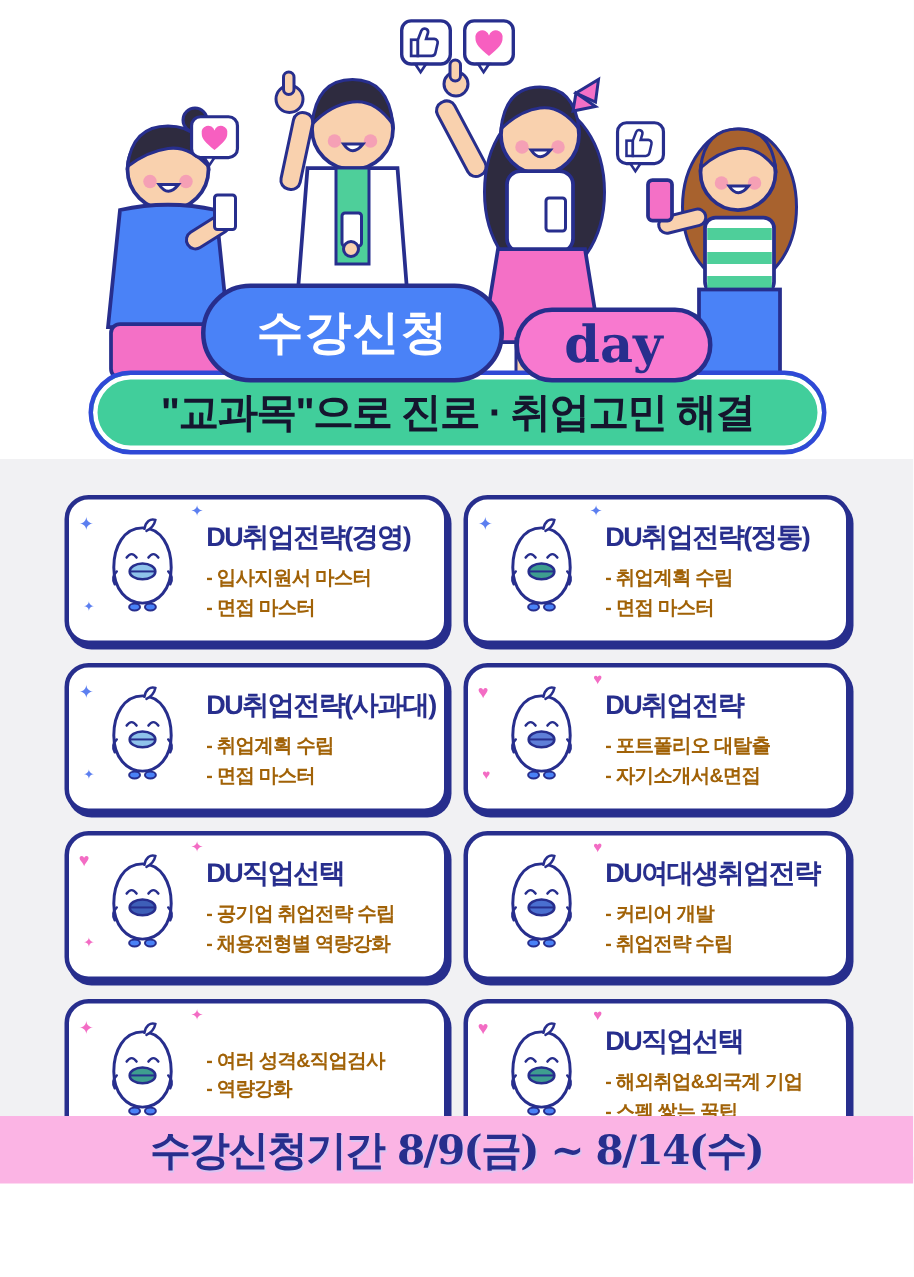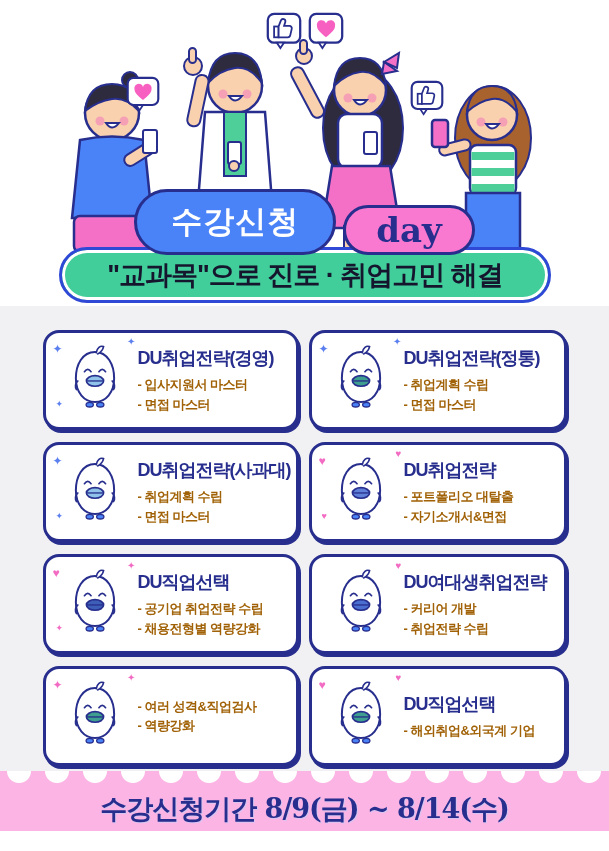--- a/index.html
+++ b/index.html
@@ -54,21 +54,21 @@
   .card-item  { color:#a16207; font-size:13px; font-weight:600; letter-spacing:-0.5px; line-height:1.5; white-space:nowrap; }
 
   
   .wave {
     position:absolute; top:771px; left:0; width:609px; height:15px;
     background-color:#fbb4e4;
     background-image:radial-gradient(circle at 19px 0px, #ffffff 0 11.5px, rgba(255,255,255,0) 12.5px);
     background-size:38px 15px; background-repeat:repeat-x;
   }
   .footer-band {
-    position:absolute; top:786px; left:0; width:609px; height:45px;
+    position:absolute; top:744px; left:0; width:609px; height:45px;
     background:#fbb4e4; display:flex; align-items:center; justify-content:center;
   }
   .footer-text {
     color:#272e8d; font-family:"DejaVu Serif", serif; font-size:27px; font-weight:bold; letter-spacing:-1px;
     text-shadow:1px 1px 0 #d9c4f2;
   }
 </style>
 </head>
 <body>
 
@@ -300,20 +300,21 @@
         <div class="duck-wrap">
           <svg class="duck" style="--beak:#3e9e8f">
               <use href="#duck"></use>
             </svg>
           <span class="dec d1">♥</span>
           <span class="dec d2">♥</span>
         </div>
         <div class="card-text">
           <div class="card-title">DU직업선택</div>
           <div class="card-item">- 해외취업&amp;외국계 기업</div>
+          <div class="card-item">- 스펙 쌓는 꿀팁</div>
         </div>
       </div>
 
     </div>
   </div>
 
   <div class="wave"></div>
   <div class="footer-band">
     <span class="footer-text">수강신청기간 8/9(금) ~ 8/14(수)</span>
   </div>

